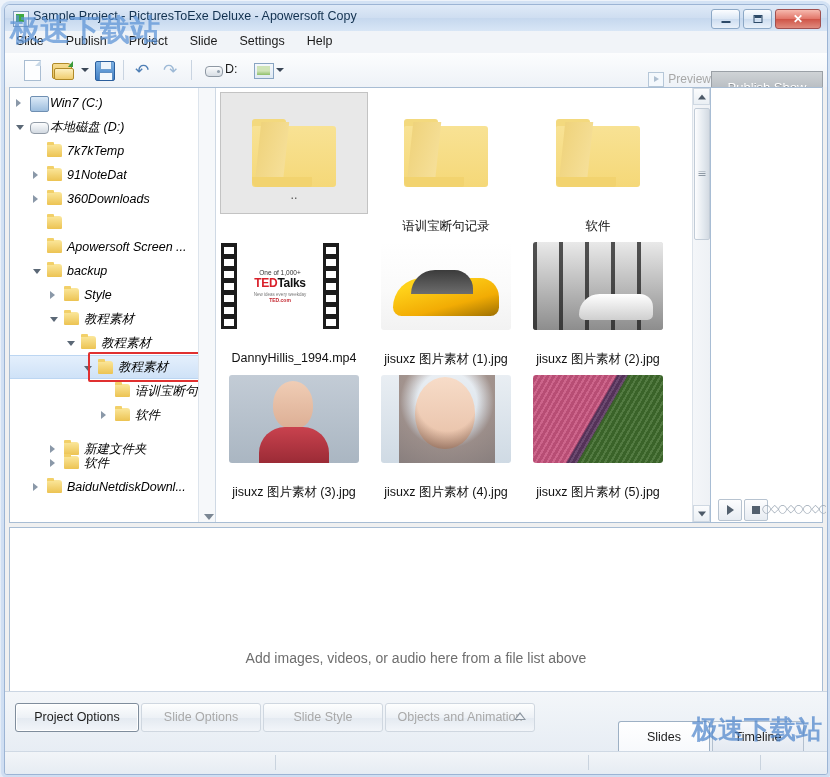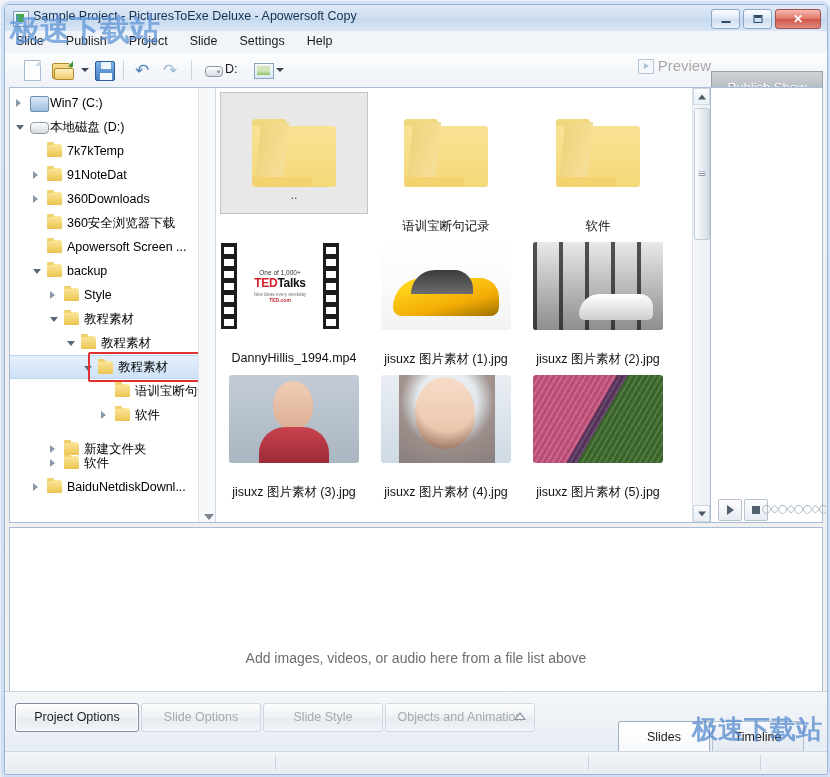--- a/index.html
+++ b/index.html
@@ -150,22 +150,22 @@
   .ico-thumb {
     position:absolute; width:18px; height:14px;
     background: linear-gradient(#f4f8fc,#dfe9f3);
     border:1px solid #88a4c2;
   }
   .ico-thumb::after{
     content:""; position:absolute; left:2px; top:2px; width:13px; height:9px;
     background: linear-gradient(#cfe4b8 55%, #8fbf6a);
   }
   .preview-btn {
-    position: absolute; right: 116px; top: 1px; height: 24px;
-    color:#a8a8a8; font-size:15px; line-height:24px;
+    position: absolute; right: 116px; top: 14px; height: 24px;
+    color:#a8a8a8; font-size:12px; line-height:24px;
   }
   .ico-preview {
     position:absolute; left:0; top:5px; width:14px; height:13px;
     border:1px solid #b6c7d8; background:#f4f8fc;
   }
   .ico-preview::after{
     content:""; position:absolute; left:5px; top:3px; width:0;height:0;
     border-left:5px solid #aebfd0; border-top:3.5px solid transparent; border-bottom:3.5px solid transparent;
   }
   .publish-btn {
@@ -182,20 +182,21 @@
     background:#f0f0f0;
   }
   .browser-pane {
     position:absolute; left:4px; top:0; width:700px; height:434px;
     border:1px solid #a8bdd4; background:#ffffff;
   }
   .tree {
     position:absolute; left:0; top:0; width:205px; height:100%;
     background:#ffffff; overflow:hidden;
     border-right:1px solid #cfd9e4;
+    font-style:italic;
   }
   .tree-row {
     position:relative; height:24px; line-height:24px;
     font-size:12.5px; white-space:nowrap; padding-left:0;
   }
   .tree-row .exp {
     position:absolute; top:8px; width:0;height:0;
     border-left:5px solid #8a98a8; border-top:4px solid transparent; border-bottom:4px solid transparent;
   }
   .tree-row .exp.open {
@@ -572,21 +573,20 @@
                 <span class="folder-ico" style="left: 37px;"></span>
                 <span class="tree-label" style="left: 57px;">91NoteDat</span>
               </div>
               <div class="tree-row" style="position: absolute; left: 0px; right: 16px; top: 99px;">
                 <span class="exp" style="left: 23px;"></span>
                 <span class="folder-ico" style="left: 37px;"></span>
                 <span class="tree-label" style="left: 57px;">360Downloads</span>
               </div>
               <div class="tree-row" style="position: absolute; left: 0px; right: 16px; top: 123px;">
                 <span class="folder-ico" style="left: 37px;"></span>
-                <span class="tree-label" style="left: 57px;">360安全浏览器下载</span>
               </div>
               <div class="tree-row" style="position: absolute; left: 0px; right: 16px; top: 147px;">
                 <span class="folder-ico" style="left: 37px;"></span>
                 <span class="tree-label" style="left: 57px;">Apowersoft Screen ...</span>
               </div>
               <div class="tree-row" style="position: absolute; left: 0px; right: 16px; top: 171px;">
                 <span class="exp open" style="left: 23px;"></span>
                 <span class="folder-ico" style="left: 37px;"></span>
                 <span class="tree-label" style="left: 57px;">backup</span>
               </div>

